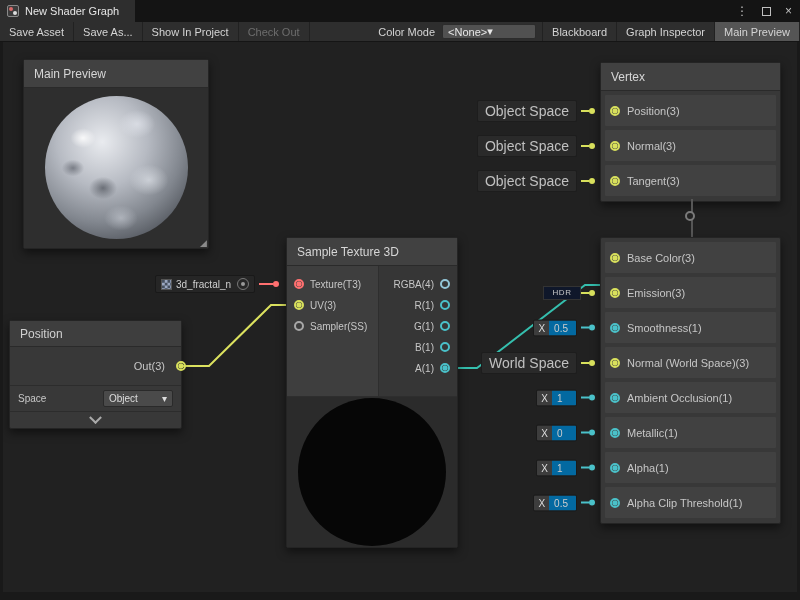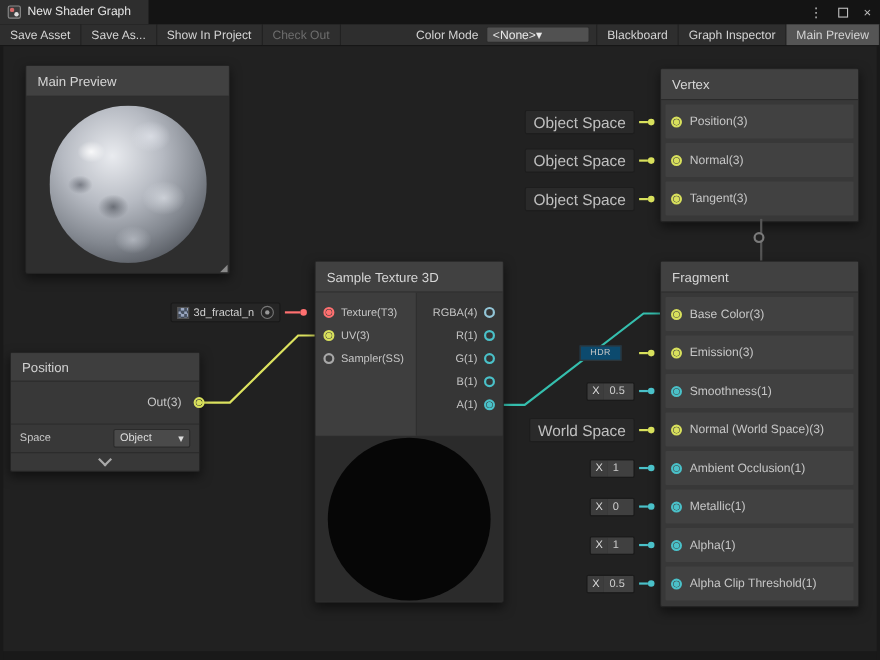--- a/index.html
+++ b/index.html
@@ -47,23 +47,23 @@
   
   .ext{position:absolute;right:calc(100% + 10px);top:50%;transform:translateY(-50%);
     display:flex;align-items:center;white-space:nowrap}
   .ext.vec{--dc:#d8e05c}.ext.flt{--dc:#4ac1c9}
   .badge{background:#2a2a2a;border:1px solid #1d1d1d;border-radius:2px;padding:2px 7px;font-size:14px;color:#c0c0c0;margin-right:4px}
   .lead{width:8px;height:2px;background:var(--dc);flex:none}
   .dot{width:6px;height:6px;border-radius:50%;background:var(--dc);flex:none}
   .xfield{display:flex;align-items:stretch;background:#222;border:1px solid #1a1a1a;border-radius:2px;
     overflow:hidden;height:17px;margin-right:4px}
   .xlab{padding:0 4px;font-size:10px;color:#ddd;background:#3d3d3d;display:flex;align-items:center}
-  .xval{padding:0 8px 0 5px;font-size:10px;color:#ccc;background:#404040;display:flex;align-items:center;min-width:24px}
-  .hdrbox{width:38px;height:14px;background:#0c4a6e;border:1px solid #333;color:#c8c8c8;font-size:8px;
-    display:flex;align-items:center;justify-content:center;letter-spacing:.5px;margin-right:16px}
+  .xval{padding:0 8px 0 5px;font-size:10px;color:#ccc;background:#0369a1;display:flex;align-items:center;min-width:24px}
+  .hdrbox{width:38px;height:14px;background:#0f172a;border:1px solid #333;color:#c8c8c8;font-size:8px;
+    display:flex;align-items:center;justify-content:center;letter-spacing:.5px;margin-right:0}
   .swatch{width:38px;height:12px;border:1px solid #222;margin-right:4px;background:#9b9b9b}
 
   
   #mainpreview{left:20px;top:17px;width:186px;background:#313131}
   .mpbody{height:160px;background:#2e2e2e;position:relative;overflow:hidden}
   .sphere{position:absolute;left:21px;top:8px;width:143px;height:143px;border-radius:50%;
     background:
       radial-gradient(18px 14px at 38px 42px,rgba(255,255,255,.85),rgba(255,255,255,0) 70%),
       radial-gradient(26px 20px at 92px 28px,rgba(228,231,238,.7),rgba(228,231,238,0) 70%),
       radial-gradient(20px 16px at 58px 92px,rgba(58,62,70,.6),rgba(58,62,70,0) 70%),
@@ -184,21 +184,20 @@
         </div>
         <span class="port pv filled"></span>
         <span class="rlabel">Tangent(3)</span>
       </div>
     </div>
 
     <div class="stackline"></div>
     <div class="stackdot"></div>
 
     <div class="node" id="fragmentnode">
-      <div class="ntitle">Fragment</div>
 
       <div class="nrow">
         <span class="port pv filled"></span>
         <span class="rlabel">Base Color(3)</span>
       </div>
 
       <div class="nrow">
         <div class="ext vec">
           <span class="hdrbox">HDR</span>
           <span class="lead"></span>

